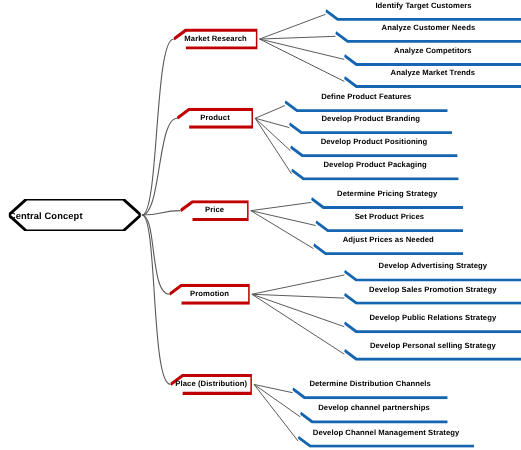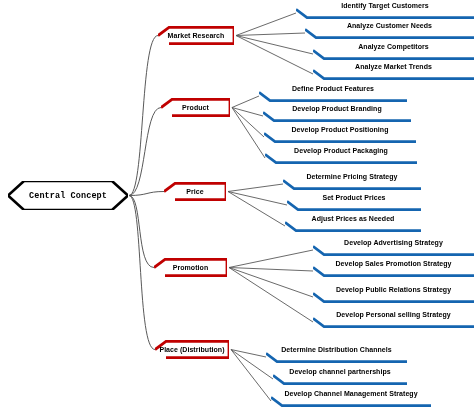--- a/index.html
+++ b/index.html
@@ -8,21 +8,21 @@
     width:474px;height:409px;
     background:#ffffff;
     font-family:"Liberation Sans", sans-serif;
     overflow:hidden;
   }
   #edges{position:absolute;left:0;top:0;width:474px;height:409px;}
 
   
   .central{
     position:absolute;
-    display:flex;align-items:center;justify-content:center;font-family:Liberation Mono, monospace;
+    display:flex;align-items:center;justify-content:flex-start;
   }
   .central .hex-svg{position:absolute;left:0;top:0;}
   .central .label{
     position:relative;
     font-size:8.5px;font-weight:bold;color:#000000;
     letter-spacing:.1px;white-space:nowrap;
   }
 
   
   .branch{

